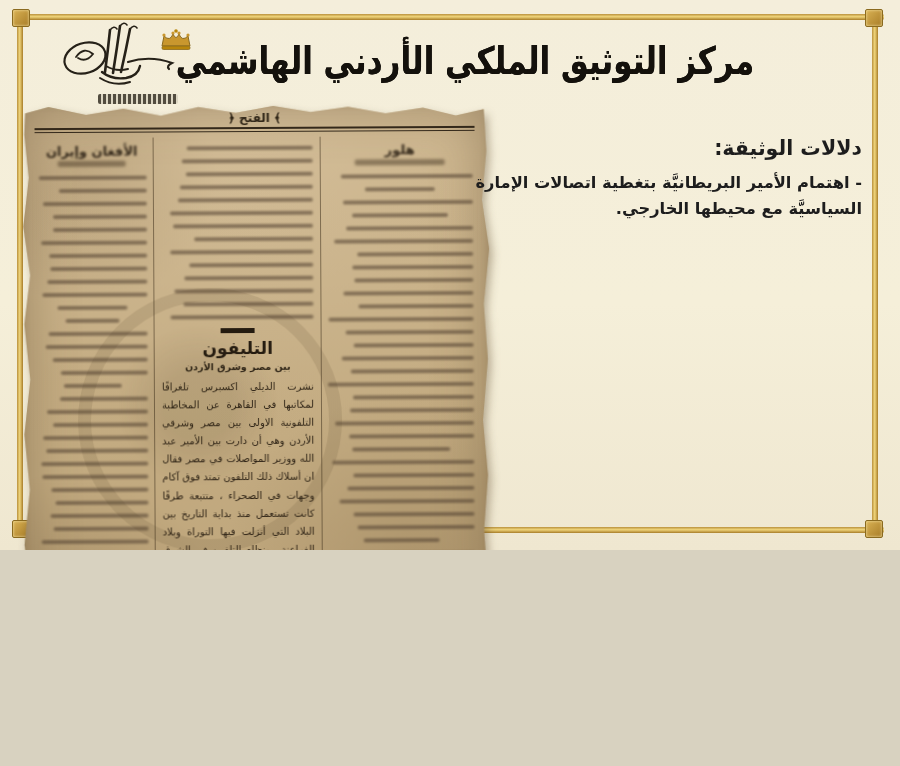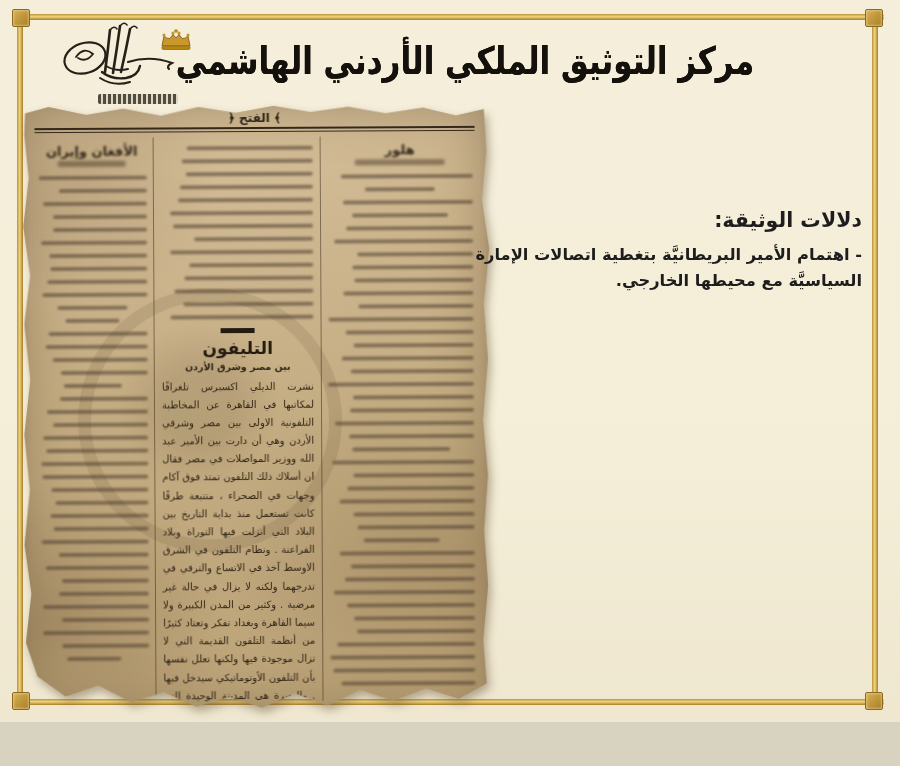--- a/index.html
+++ b/index.html
@@ -1,17 +1,17 @@
 <!DOCTYPE html>
 <html lang="ar"><head>
 <meta charset="utf-8">
 <style>
   html,body{margin:0;padding:0;}
   body{font-family:"DejaVu Sans",sans-serif;background:#d8d2c0;}
-  .page{position:relative;width:900px;height:722px;overflow:hidden;
+  .page{position:relative;width:900px;height:550px;overflow:hidden;
         background:linear-gradient(180deg,#f4eedb 0%,#f5efd9 55%,#efe7d0 100%);}
 
   
   .frame-h{position:absolute;left:16px;right:16px;height:6px;
            background:linear-gradient(180deg,#b9913d,#f0d57b 45%,#a87d28);
            border-radius:2px;}
   .frame-top{top:14px;} .frame-bottom{bottom:17px;}
   .frame-v{position:absolute;top:14px;bottom:17px;width:6px;
            background:linear-gradient(90deg,#b9913d,#f0d57b 45%,#a87d28);
            border-radius:2px;}
@@ -77,21 +77,21 @@
            border:13px solid rgba(70,54,32,.12);pointer-events:none;}
   .wm-inner{position:absolute;left:96px;top:222px;width:160px;height:160px;pointer-events:none;
             background:radial-gradient(circle,rgba(70,54,32,.11) 0 32%,transparent 70%);
             filter:blur(2px);}
 
   
   .info{position:absolute;right:38px;top:136px;width:414px;direction:rtl;
         text-align:right;color:#1d1d1d;}
   .info h2{font-size:20.5px;font-weight:800;margin:0 0 10px;}
   .info p{font-size:16.5px;font-weight:700;line-height:1.62;margin:0;}
-  .sec-2{margin-top:72px;}
+  .sec-2{}
   .bullet{font-size:16.3px;font-weight:700;line-height:1.6;margin-bottom:4px;}
 </style>
 </head>
 <body>
 
 <div class="page">
 
   <div class="frame-h frame-top"></div>
   <div class="frame-h frame-bottom"></div>
   <div class="frame-v frame-left"></div>

